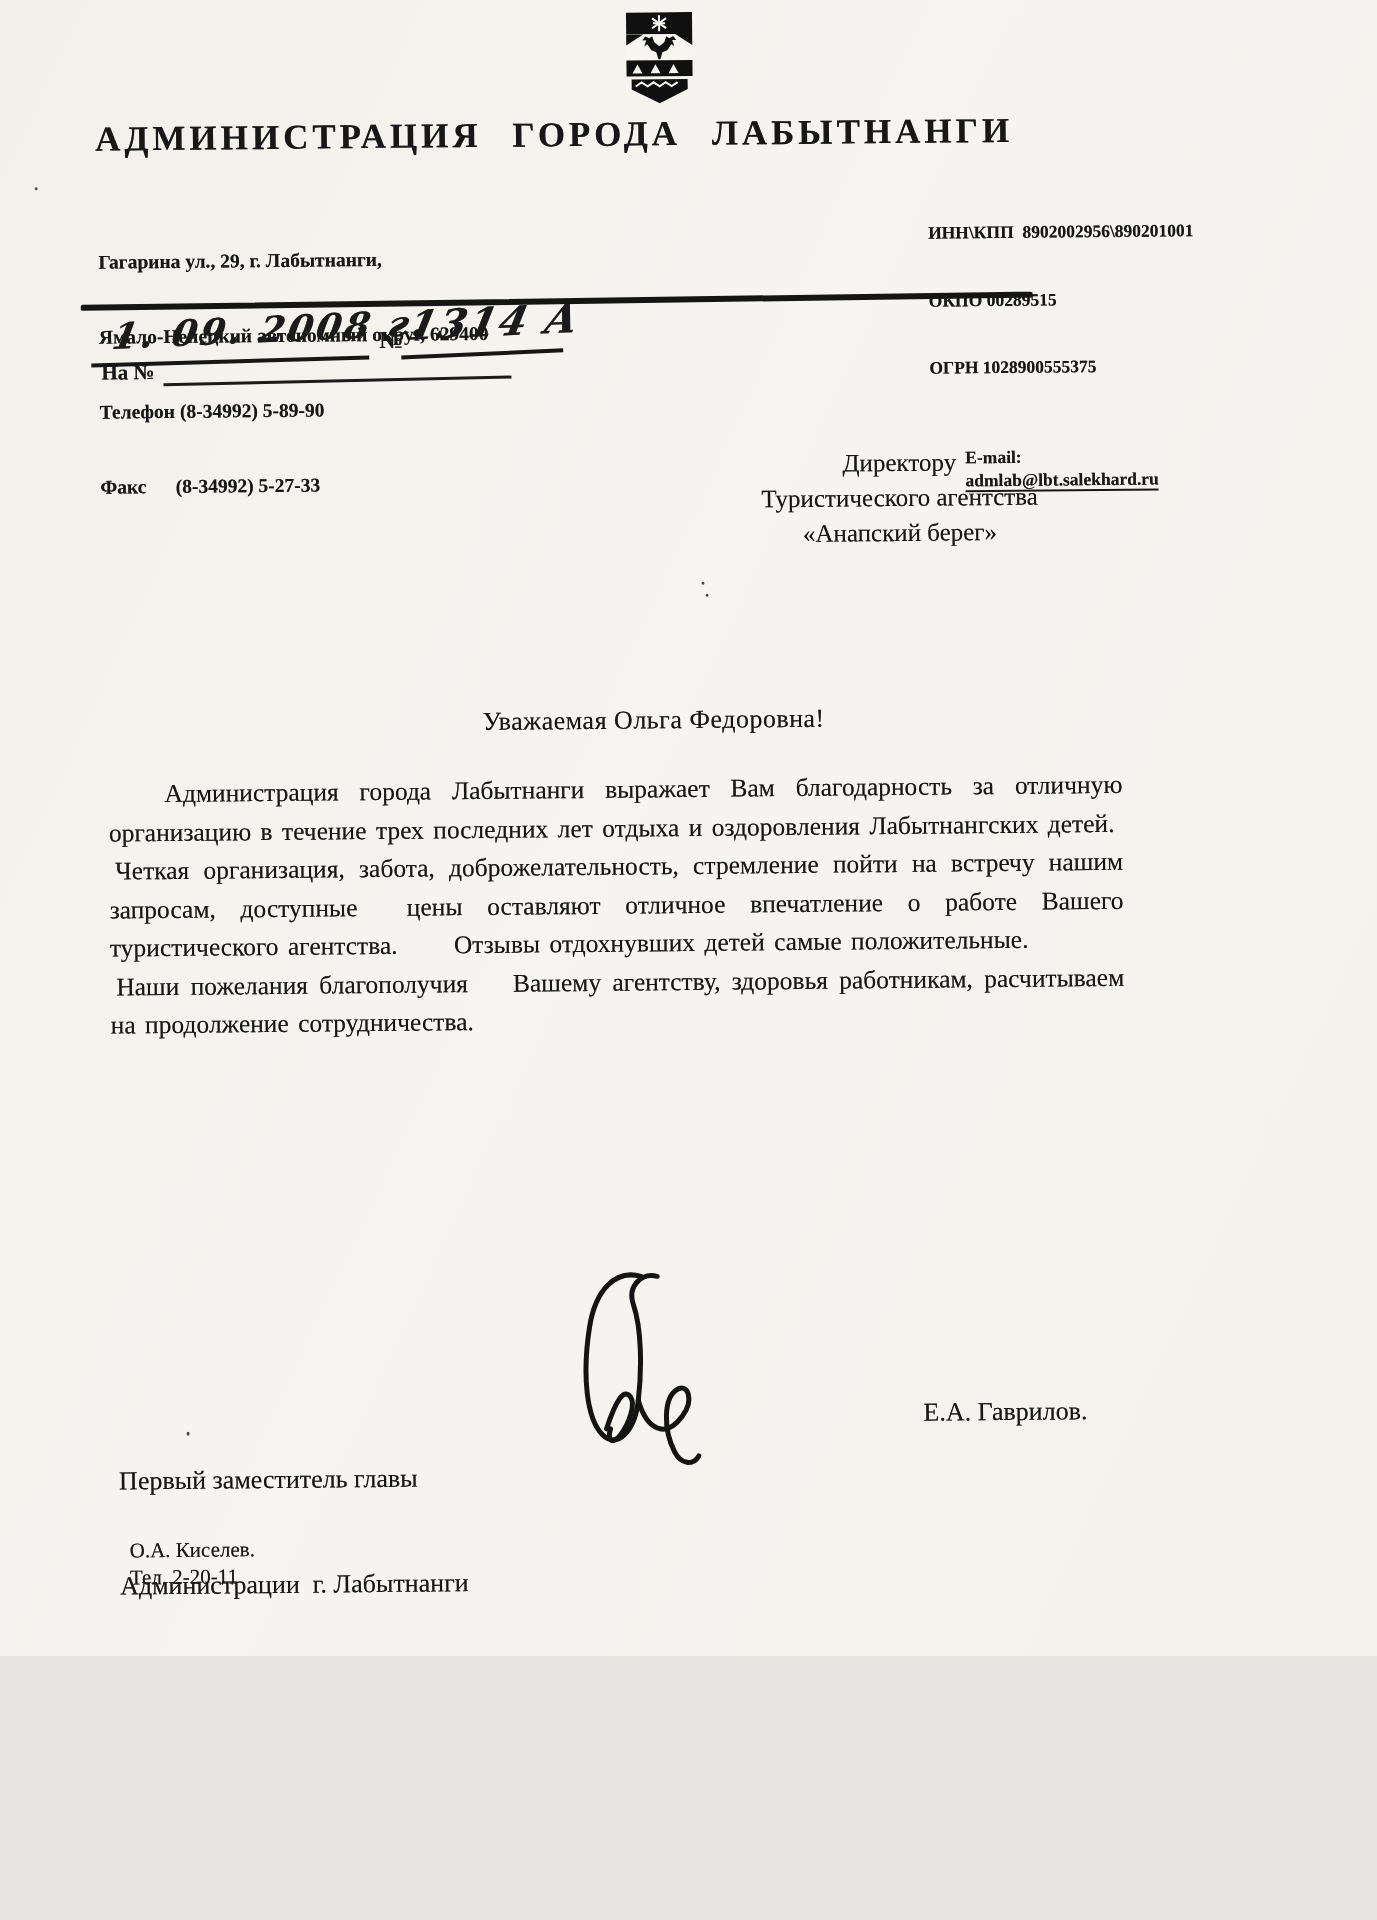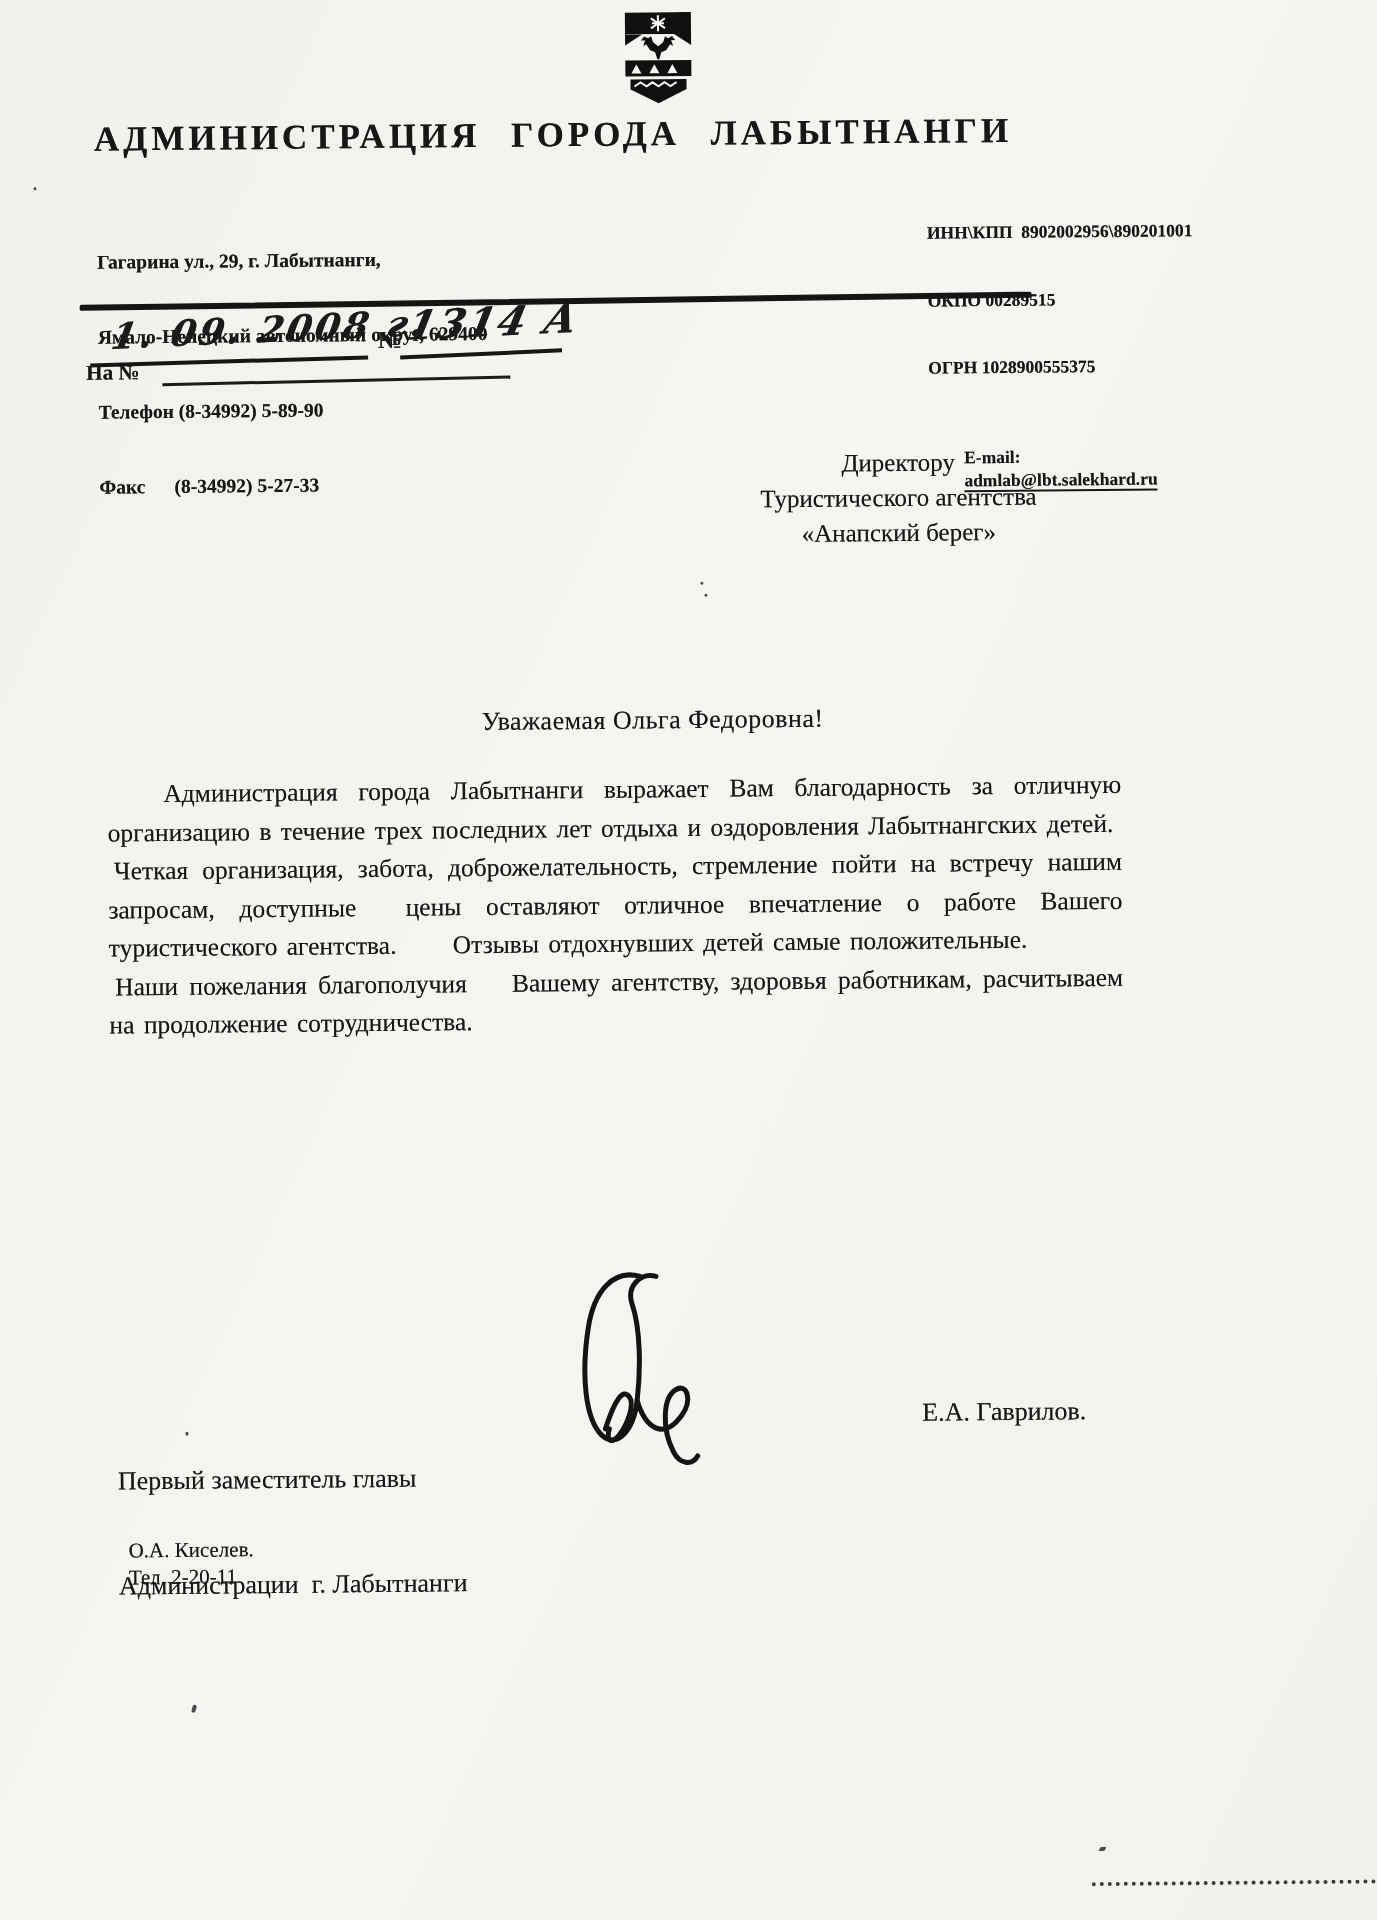--- a/index.html
+++ b/index.html
@@ -1,17 +1,17 @@
 <!DOCTYPE html>
 <html><head>
 <meta charset="utf-8">
 <style>
   html,body { margin:0; padding:0; background:#e6e5e1; }
   .page {
-    position:relative; width:1377px; height:1920px; overflow:hidden;
+    position:relative; width:1377px; height:1656px; overflow:hidden;
     background: linear-gradient(115deg,#f1f0ea 0%, #f6f5f1 45%, #f2f1ec 100%);
     font-family:"Liberation Serif", serif; color:#171717;
   }
   .sheet { position:absolute; inset:0; transform:rotate(-0.55deg); transform-origin:50% 45%; }
   .sheet * { text-shadow:0 0 0.5px rgba(10,10,10,0.55); }
 
   .emblem { position:absolute; left:632px; top:12px; }
 
   .org-title {
     position:absolute; left:85px; top:114px; width:950px; text-align:center;
@@ -28,21 +28,21 @@
              background:#151515; transform:rotate(-0.25deg); border-radius:2px; }
 
   .hand { font-family:"DejaVu Serif", serif; font-style:italic; font-weight:bold; color:#1b1b1b; }
   .hand-date { position:absolute; left:118px; top:304px; font-size:36px;
                transform:skewX(-12deg) rotate(-2deg); letter-spacing:3px; white-space:nowrap; }
   .num-sign  { position:absolute; left:383px; top:324px; font-size:24px; font-weight:bold; }
   .hand-num  { position:absolute; left:414px; top:296px; font-size:40px;
                transform:skewX(-14deg) rotate(-2deg); letter-spacing:2px; white-space:nowrap; }
   .u-date  { position:absolute; left:95px;  top:355px; width:278px; height:4px; background:#161616; transform:rotate(-1.1deg); }
   .u-num   { position:absolute; left:405px; top:350px; width:162px; height:4px; background:#161616; transform:rotate(-2deg); }
-  .reply-label { position:absolute; left:91px; top:355px; font-size:21px; font-weight:bold; }
+  .reply-label { position:absolute; left:105px; top:355px; font-size:21px; font-weight:bold; }
   .u-reply { position:absolute; left:167px; top:376px; width:348px; height:3px; background:#1b1b1b; transform:rotate(-0.7deg); }
 
   .addressee { position:absolute; left:690px; top:447px; width:424px; text-align:center;
                font-size:25px; line-height:35px; }
 
   .salutation { position:absolute; left:483px; top:705px; font-size:26px; letter-spacing:0.5px; }
 
   .body-text { position:absolute; left:108px; top:770px; width:1014px;
                font-size:25.5px; line-height:38.5px; text-align:justify; word-spacing:3px; }
   .body-text p { margin:0; }

